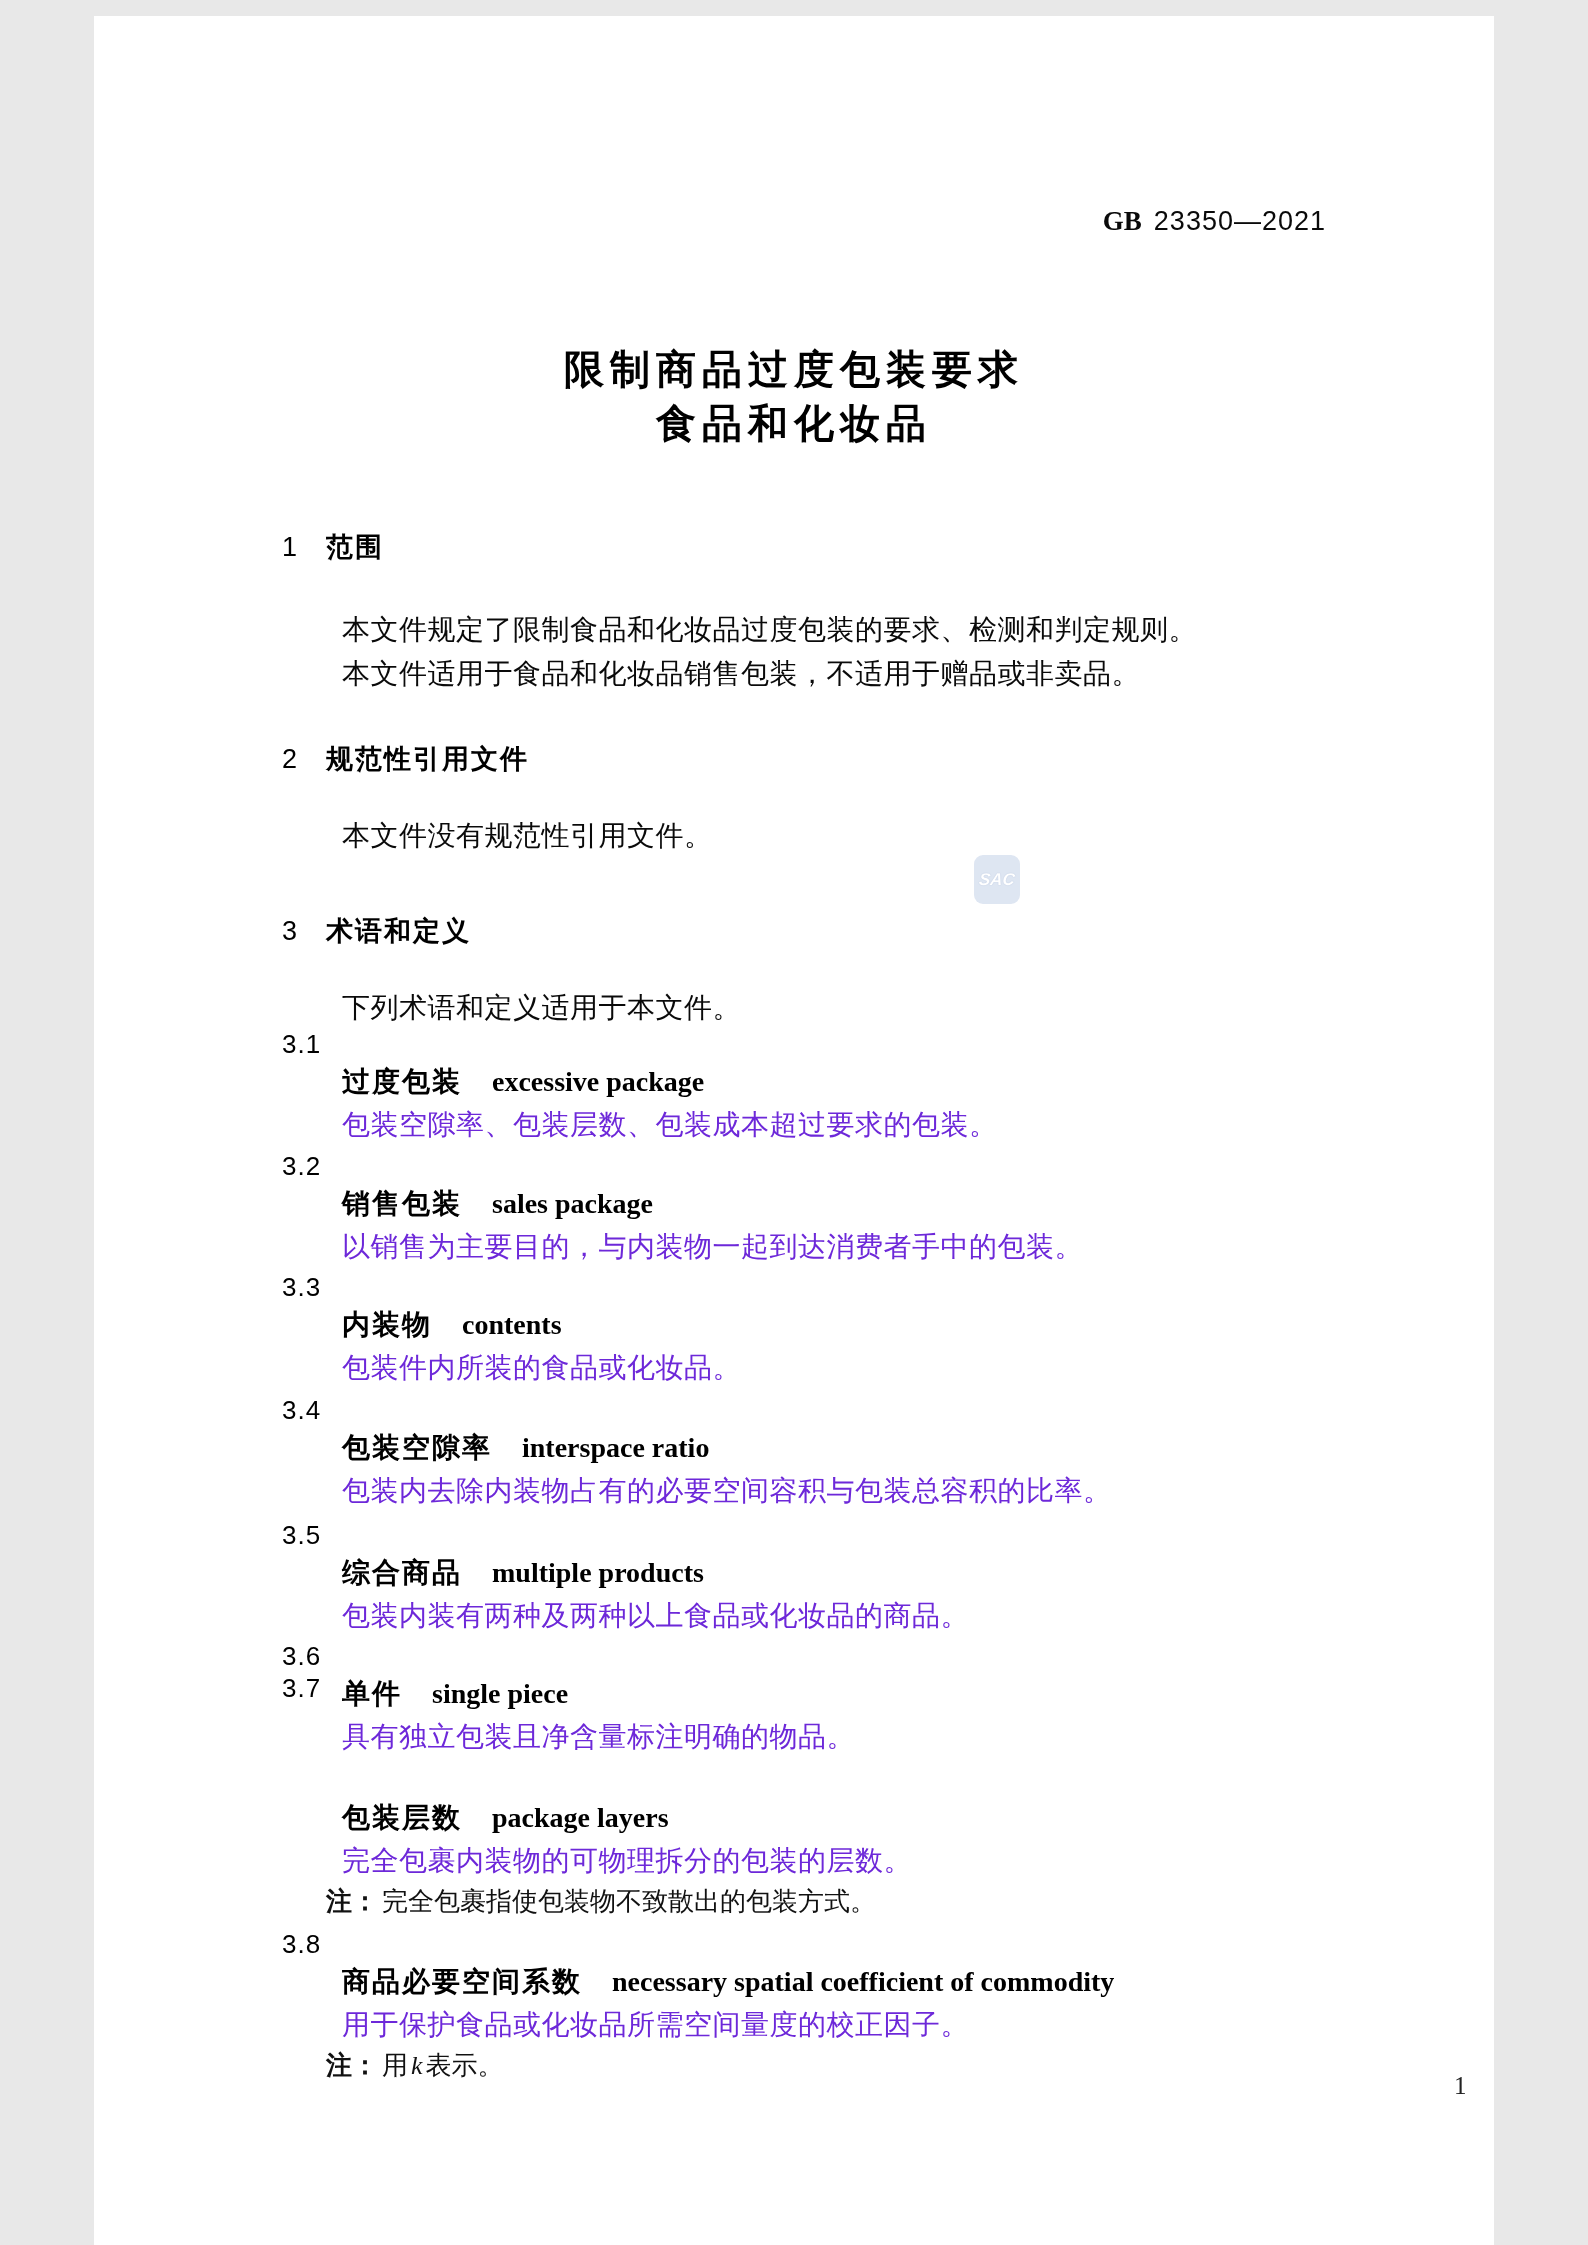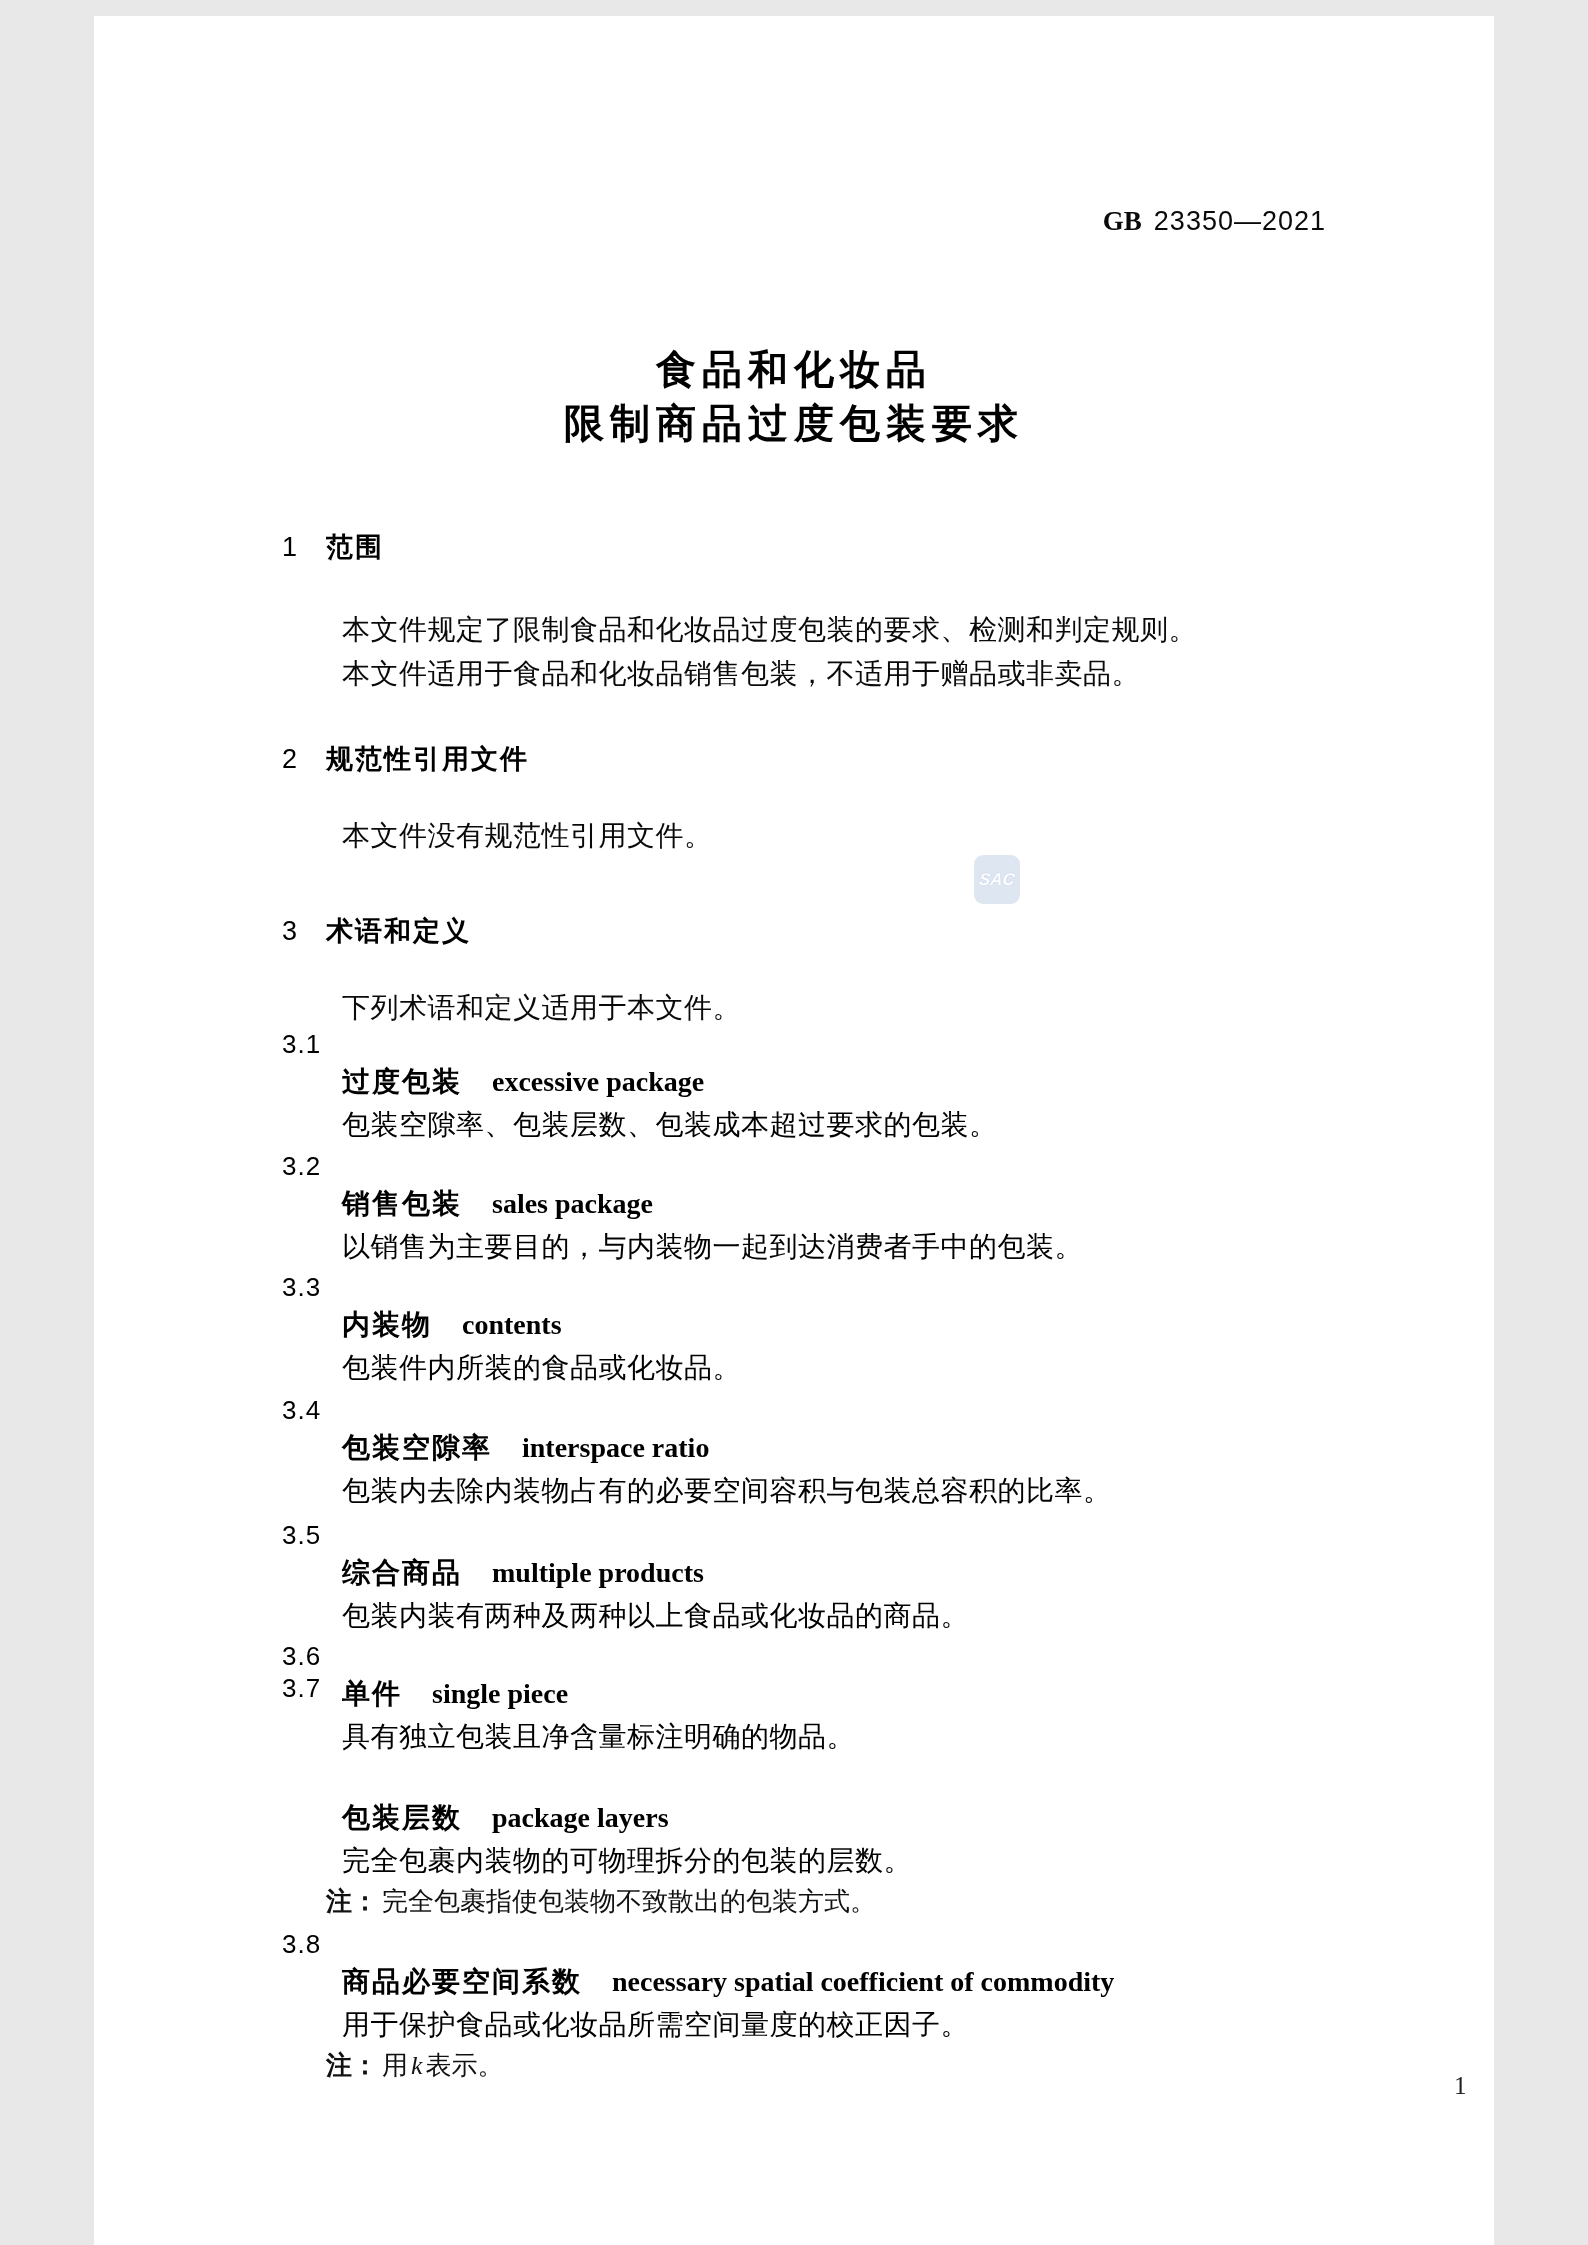--- a/index.html
+++ b/index.html
@@ -55,21 +55,21 @@
     left:188px;
     font-family:"Liberation Sans", sans-serif;
     font-size:26px; letter-spacing:1px;
   }
   .term-line { left:248px; font-size:28px; font-weight:700; }
   .term-line .term-zh { font-family:"Liberation Sans", sans-serif; letter-spacing:2px; }
   .term-line .term-en { font-family:Liberation Serif, serif; margin-left:30px; letter-spacing:0; }
   .term-def {
     left:248px;
     font-family:"Liberation Serif", serif;
-    font-size:28px; letter-spacing:0.5px; color:#000000;
+    font-size:28px; letter-spacing:0.5px; color:#6d28d9;
   }
   .term-note {
     left:232px;
     font-family:"Liberation Serif", serif;
     font-size:26px; color:#111;
   }
   .term-note .note-label { font-family:"Liberation Sans", sans-serif; font-weight:700; margin-right:4px; }
   .term-note .note-italic { font-style:italic; font-family:"Liberation Serif", serif; padding:0 3px; }
 
   
@@ -97,22 +97,22 @@
 </head>
 <body>
 
 <div class="page">
 
   <div class="abs doc-number">
     <span class="prefix">GB</span><span>23350—2021</span>
   </div>
 
   <div class="abs doc-title">
+    <div>限制商品过度包装要求</div>
     <div>食品和化妆品</div>
-    <div>限制商品过度包装要求</div>
   </div>
 
   <div class="abs sec-heading" style="top:516px">
     <span class="sec-num">1</span><span class="sec-label">范围</span>
   </div>
   <div class="abs para" style="top:642px">本文件适用于食品和化妆品销售包装，不适用于赠品或非卖品。</div>
   <div class="abs para" style="top:598px">本文件规定了限制食品和化妆品过度包装的要求、检测和判定规则。</div>
 
   <div class="abs sec-heading" style="top:728px">
     <span class="sec-num">2</span><span class="sec-label">规范性引用文件</span>

